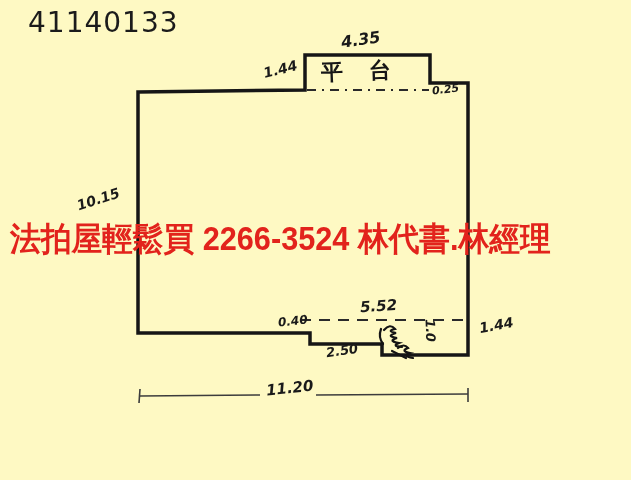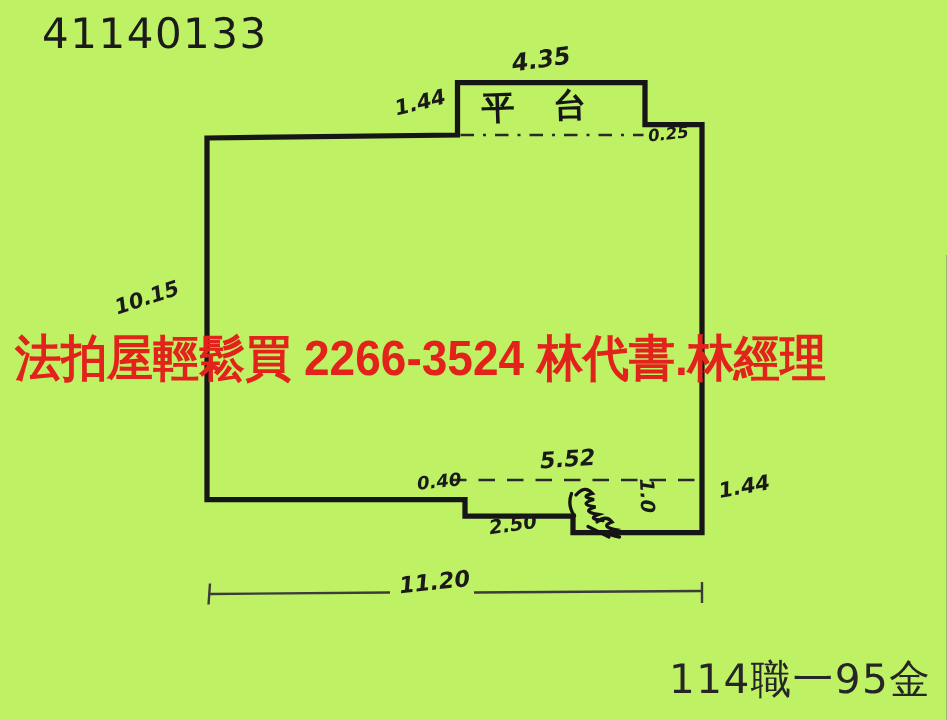--- a/index.html
+++ b/index.html
@@ -1,19 +1,19 @@
 <!DOCTYPE html>
 <html><head>
 <meta charset="utf-8">
 <style>
   html,body{margin:0;padding:0;background:#888;}
   .page{
     position:relative;
     width:631px;height:480px;
-    background:#bef264;
+    background:#fef9c3;
     overflow:hidden;
     font-family:"DejaVu Sans", sans-serif;
   }
   .doc-number{
     position:absolute;left:28px;top:6px;
     font-size:28px;color:#1b1b1b;letter-spacing:1px;
     font-family:"DejaVu Sans", sans-serif;
   }
   .floor-label{
     position:absolute;left:207px;top:171px;
@@ -76,21 +76,20 @@
     </g>
   </svg>
 
   <div class="doc-number">41140133</div>
 
 
   <div class="area-label">平台</div>
 
   <div class="watermark" style="color: rgb(226, 35, 28);">法拍屋輕鬆買  2266-3524  林代書.林經理</div>
 
-  <div class="footer-ref">114職一95金</div>
 
   <span class="hw" style="left:341px;top:30px;font-size:16px;transform:rotate(-8deg);">4.35</span>
 
   <span class="hw" style="left:263px;top:61px;font-size:14px;transform:rotate(-14deg);">1.44</span>
 
   <span class="hw" style="left:432px;top:83px;font-size:11px;transform:rotate(-6deg);">0.25</span>
 
   <span class="hw" style="left:76px;top:191px;font-size:14px;transform:rotate(-18deg);">10.15</span>
 
   <span class="hw" style="left:360px;top:297px;font-size:15px;transform:rotate(-4deg);">5.52</span>

